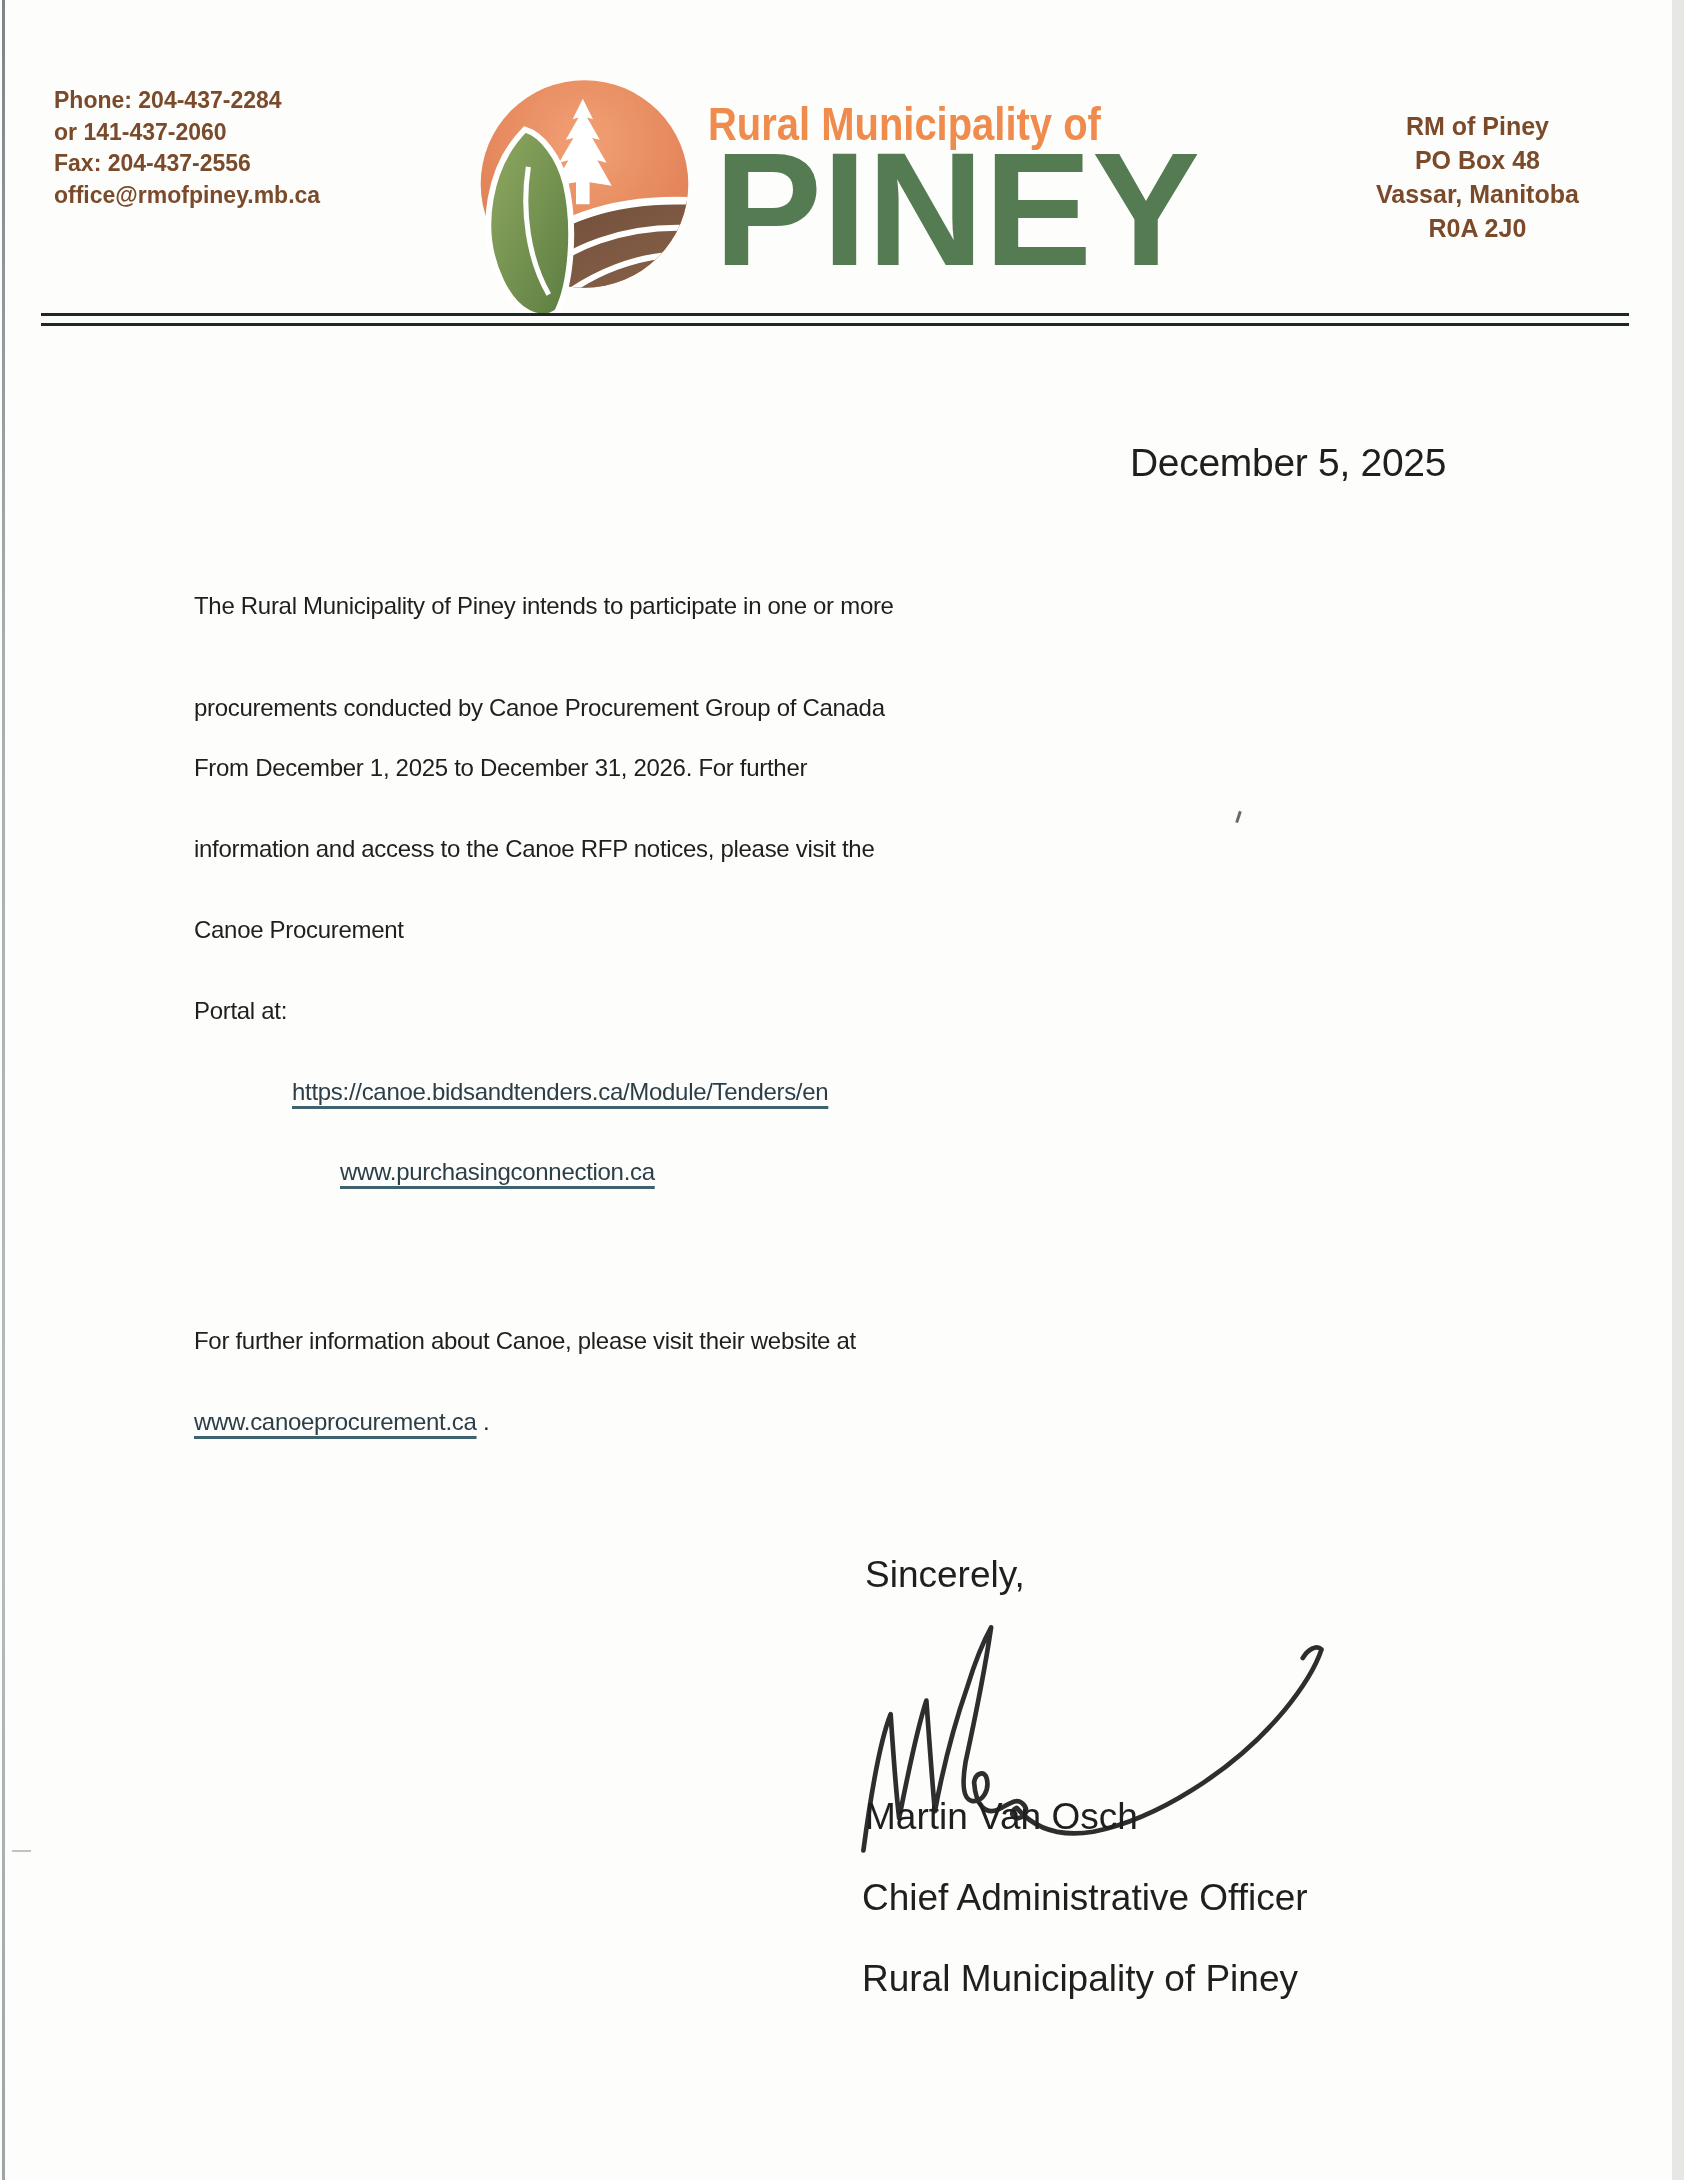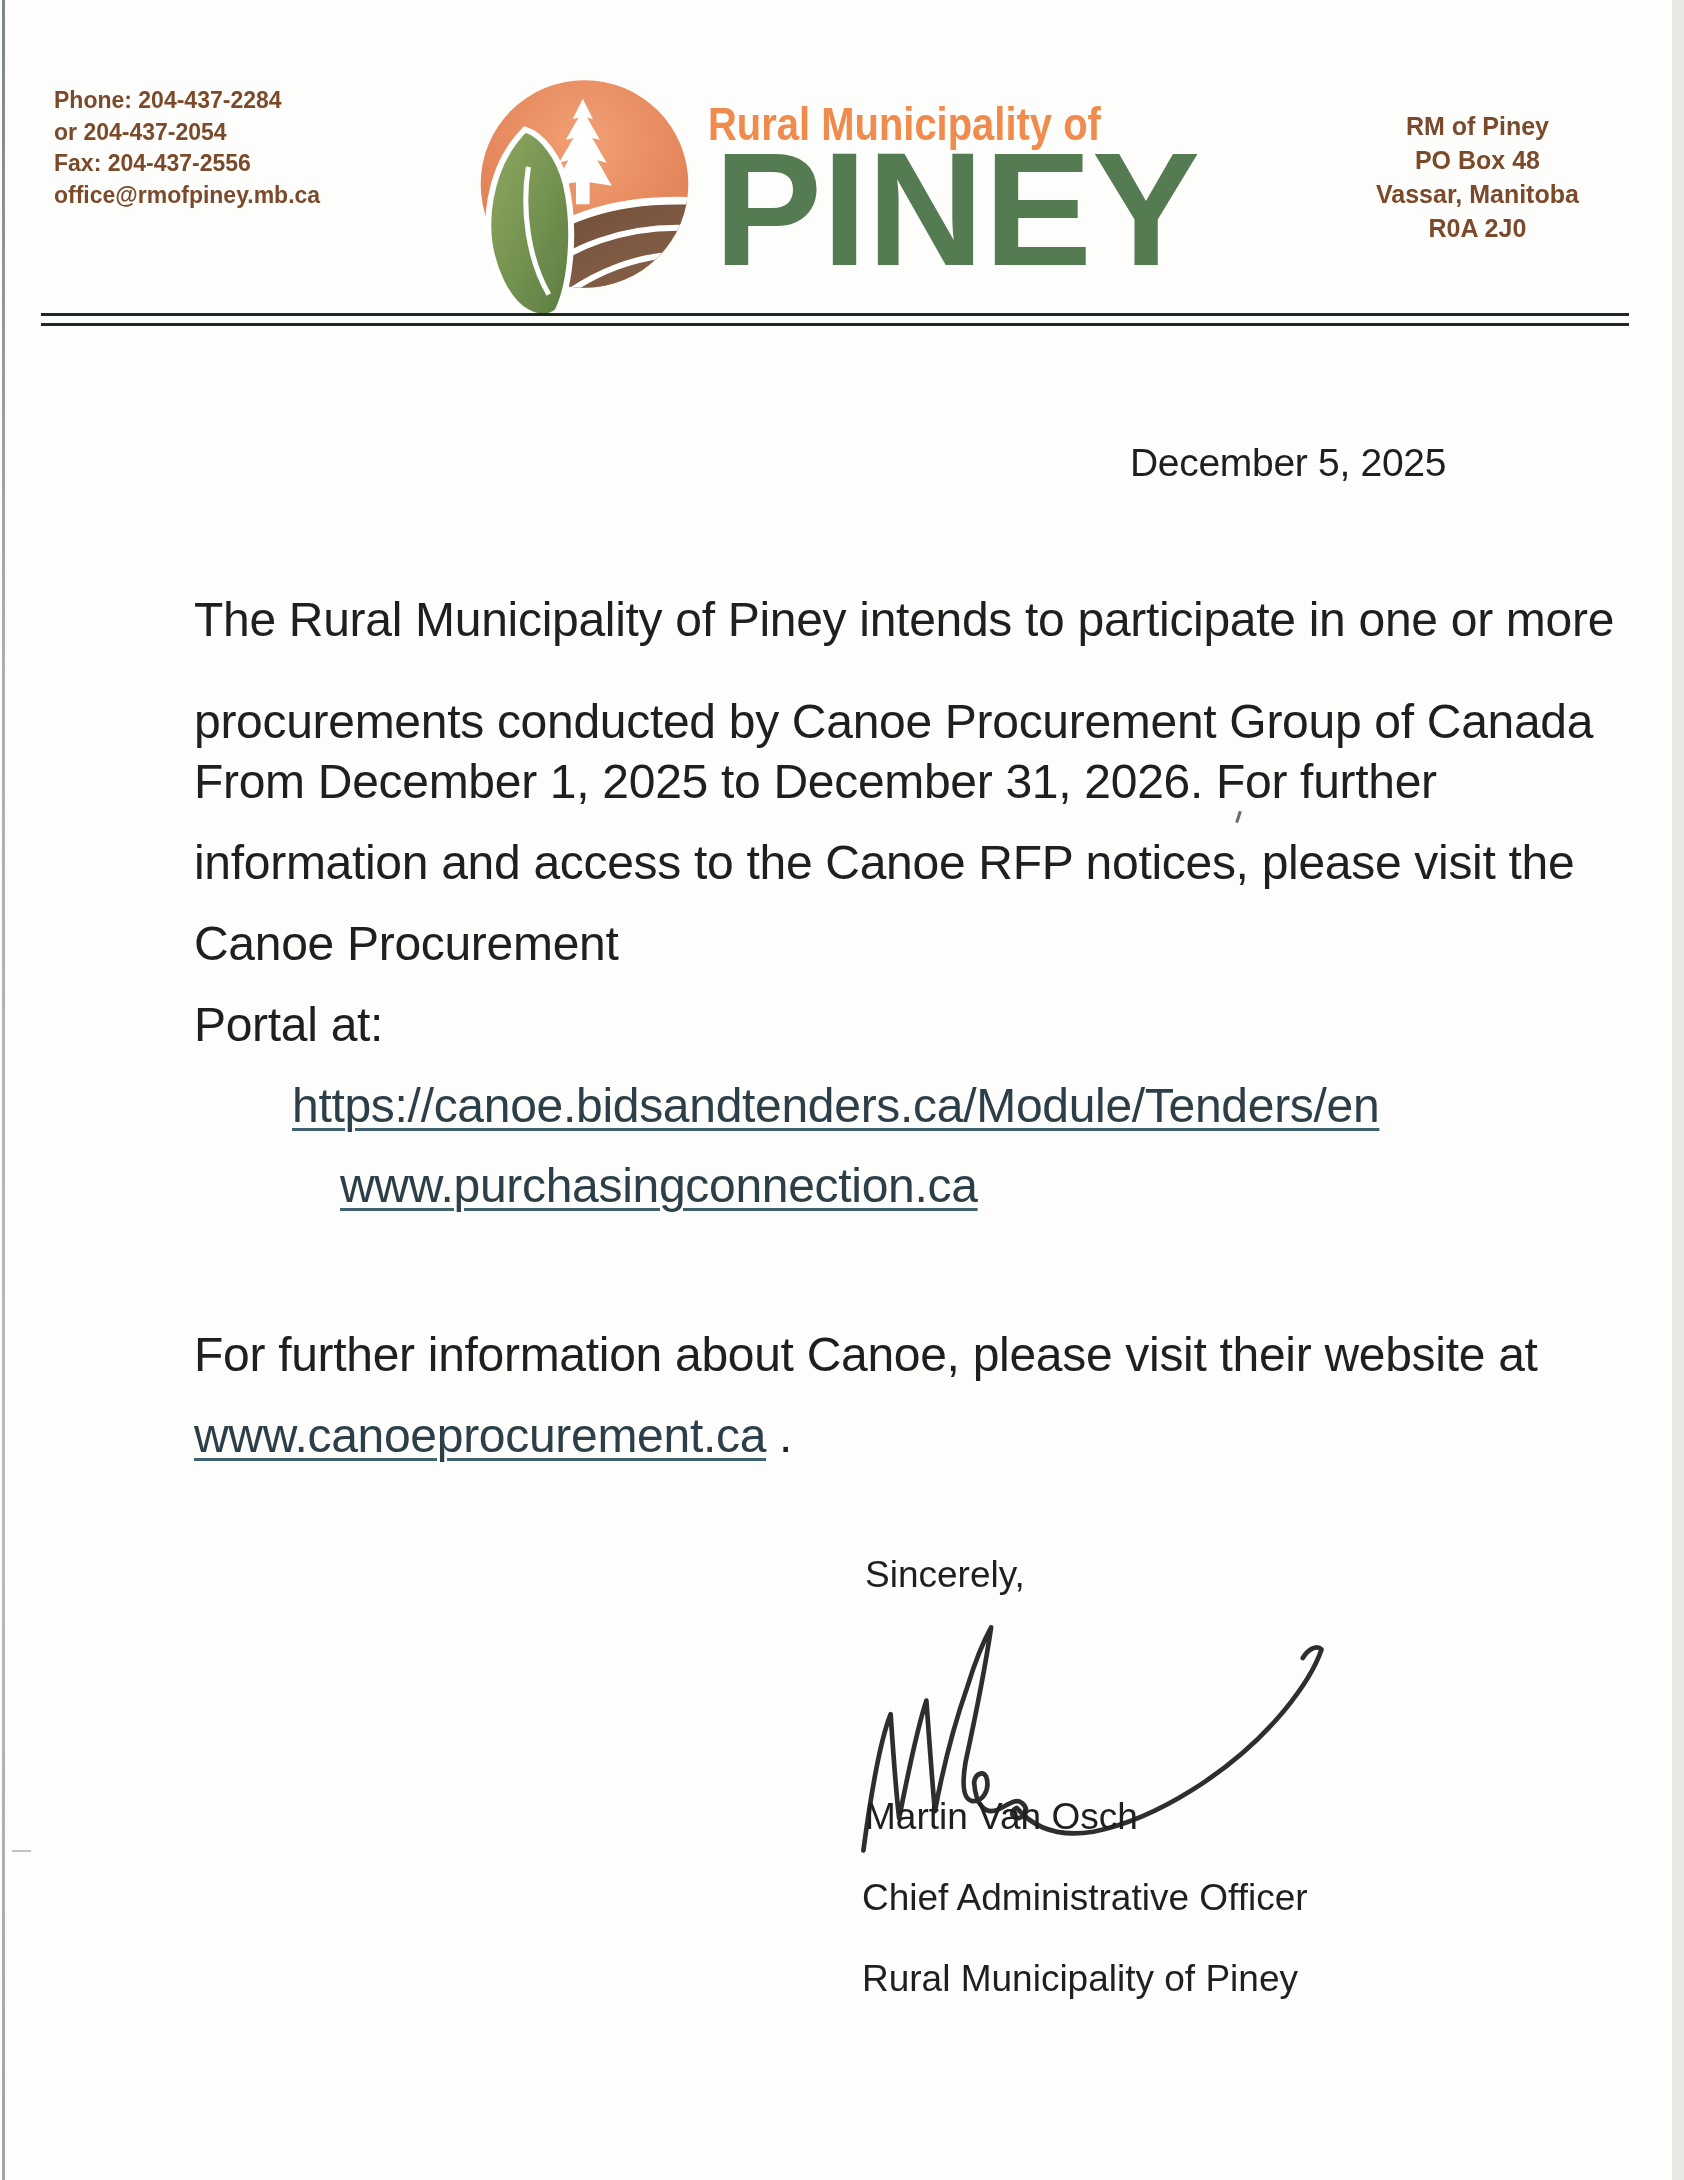--- a/index.html
+++ b/index.html
@@ -32,21 +32,21 @@
   .logo-top{
     left:708px;top:96px;font-size:47px;font-weight:bold;color:var(--logo-orange);
     transform:scaleX(.85);transform-origin:left top;letter-spacing:0px;
   }
   .logo-main{
     left:714px;top:128px;font-size:162px;font-weight:bold;color:var(--piney-green);
     letter-spacing:0px;line-height:1;
   }
   .rule{position:absolute;left:41px;width:1588px;height:3.4px;background:var(--rule);}
   
-  .bodyline{font-size:48px;letter-spacing:-0.3px;color:var(--ink);}
+  .bodyline{font-size:24px;letter-spacing:-0.3px;color:var(--ink);}
   .date{font-size:39px;}
   .linktext{
     color:var(--link);
     text-decoration:underline;
     text-decoration-color:#3d6370;
     text-decoration-thickness:2.6px;
     text-underline-offset:6px;
     cursor:pointer;
   }
   .suffix{color:var(--ink);text-decoration:none;}
@@ -57,21 +57,21 @@
 
 <div class="page">
 
   <div class="edge-left"></div>
   <div class="edge-right"></div>
   <div class="speck" style="left:1237px;top:811px;width:3.4px;height:12px;transform:rotate(18deg);"></div>
   <div class="speck" style="left:12px;top:1850px;width:19px;height:1.7px;background:#bfc3c3;"></div>
 
   <div class="abs contact contact-left">
     <div>Phone: 204-437-2284</div>
-    <div>or 204-437-2054</div>
+    <div>or 141-437-2060</div>
     <div>Fax: 204-437-2556</div>
     <div>office@rmofpiney.mb.ca</div>
   </div>
 
   <svg class="abs" style="left:479px;top:75px;overflow:visible" width="211" height="223" viewBox="0 0 248 262">
     <defs>
       <radialGradient id="skyGrad" cx="50%" cy="30%" r="80%">
         <stop offset="0%" stop-color="#f2a075"></stop>
         <stop offset="60%" stop-color="#e5875c"></stop>
         <stop offset="100%" stop-color="#d97a4e"></stop>

